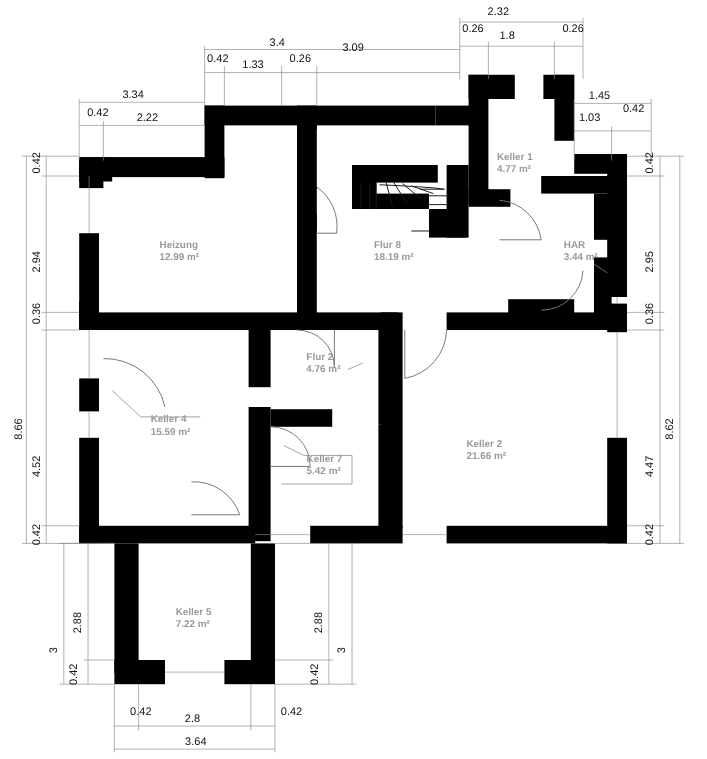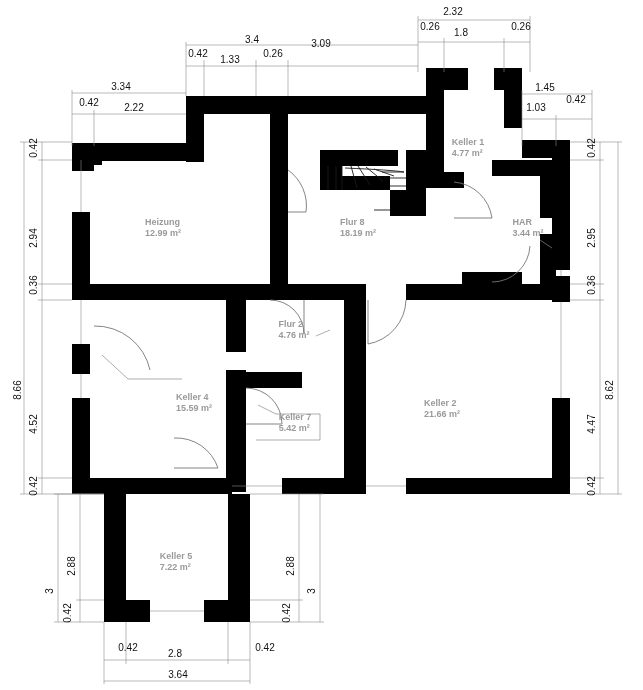--- a/index.html
+++ b/index.html
@@ -227,21 +227,21 @@
       <span class="ar">4.77 m²</span>
     </div>
     <div class="room-label" style="left: 528px; top: 228px;">
       <span class="nm">HAR</span>
       <span class="ar">3.44 m²</span>
     </div>
     <div class="room-label" style="left: 294px; top: 330px;">
       <span class="nm">Flur 2</span>
       <span class="ar">4.76 m²</span>
     </div>
-    <div class="room-label" style="left: 155px; top: 403px; margin-left: 39px;">
+    <div class="room-label" style="left: 155px; top: 387px;">
       <span class="nm">Keller 4</span>
       <span class="ar">15.59 m²</span>
     </div>
     <div class="room-label" style="left: 295px; top: 423px;">
       <span class="nm">Keller 7</span>
       <span class="ar">5.42 m²</span>
     </div>
     <div class="room-label" style="left: 442px; top: 409px;">
       <span class="nm">Keller 2</span>
       <span class="ar">21.66 m²</span>

